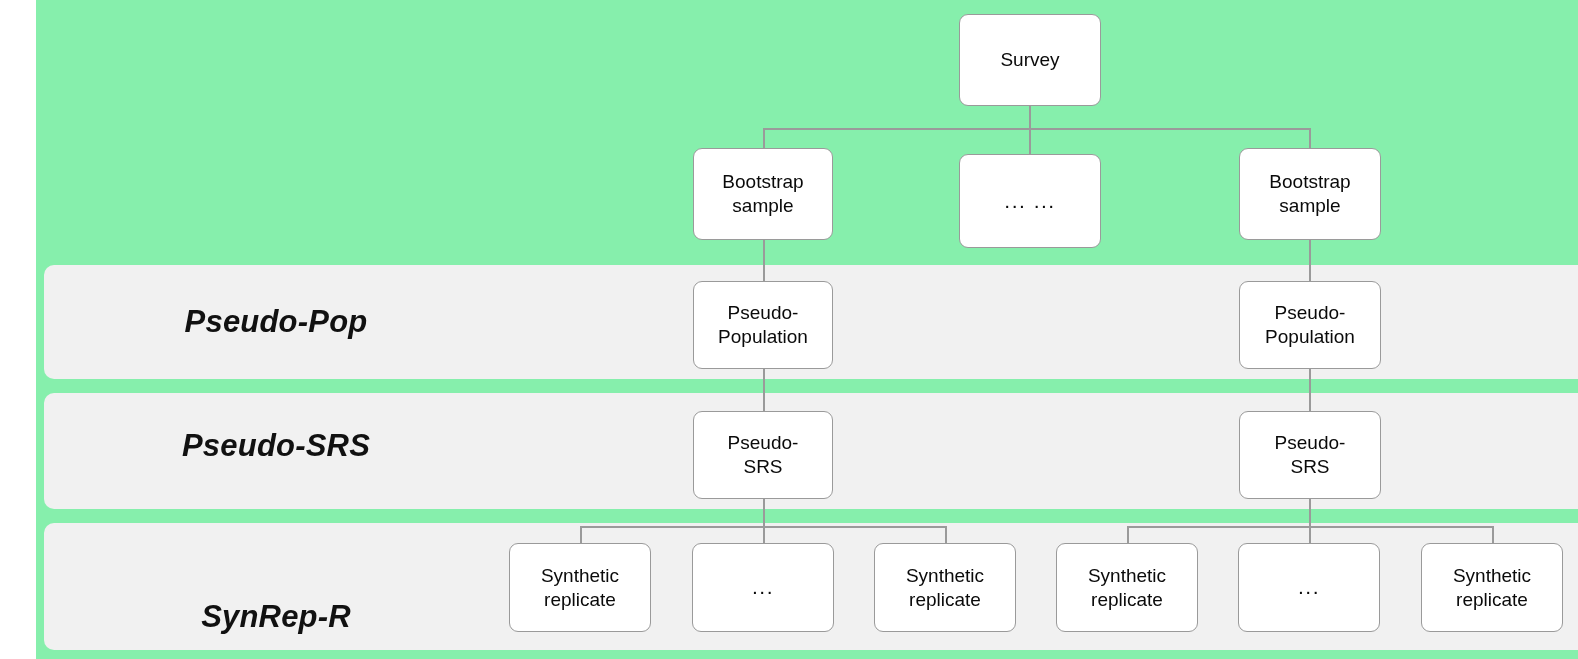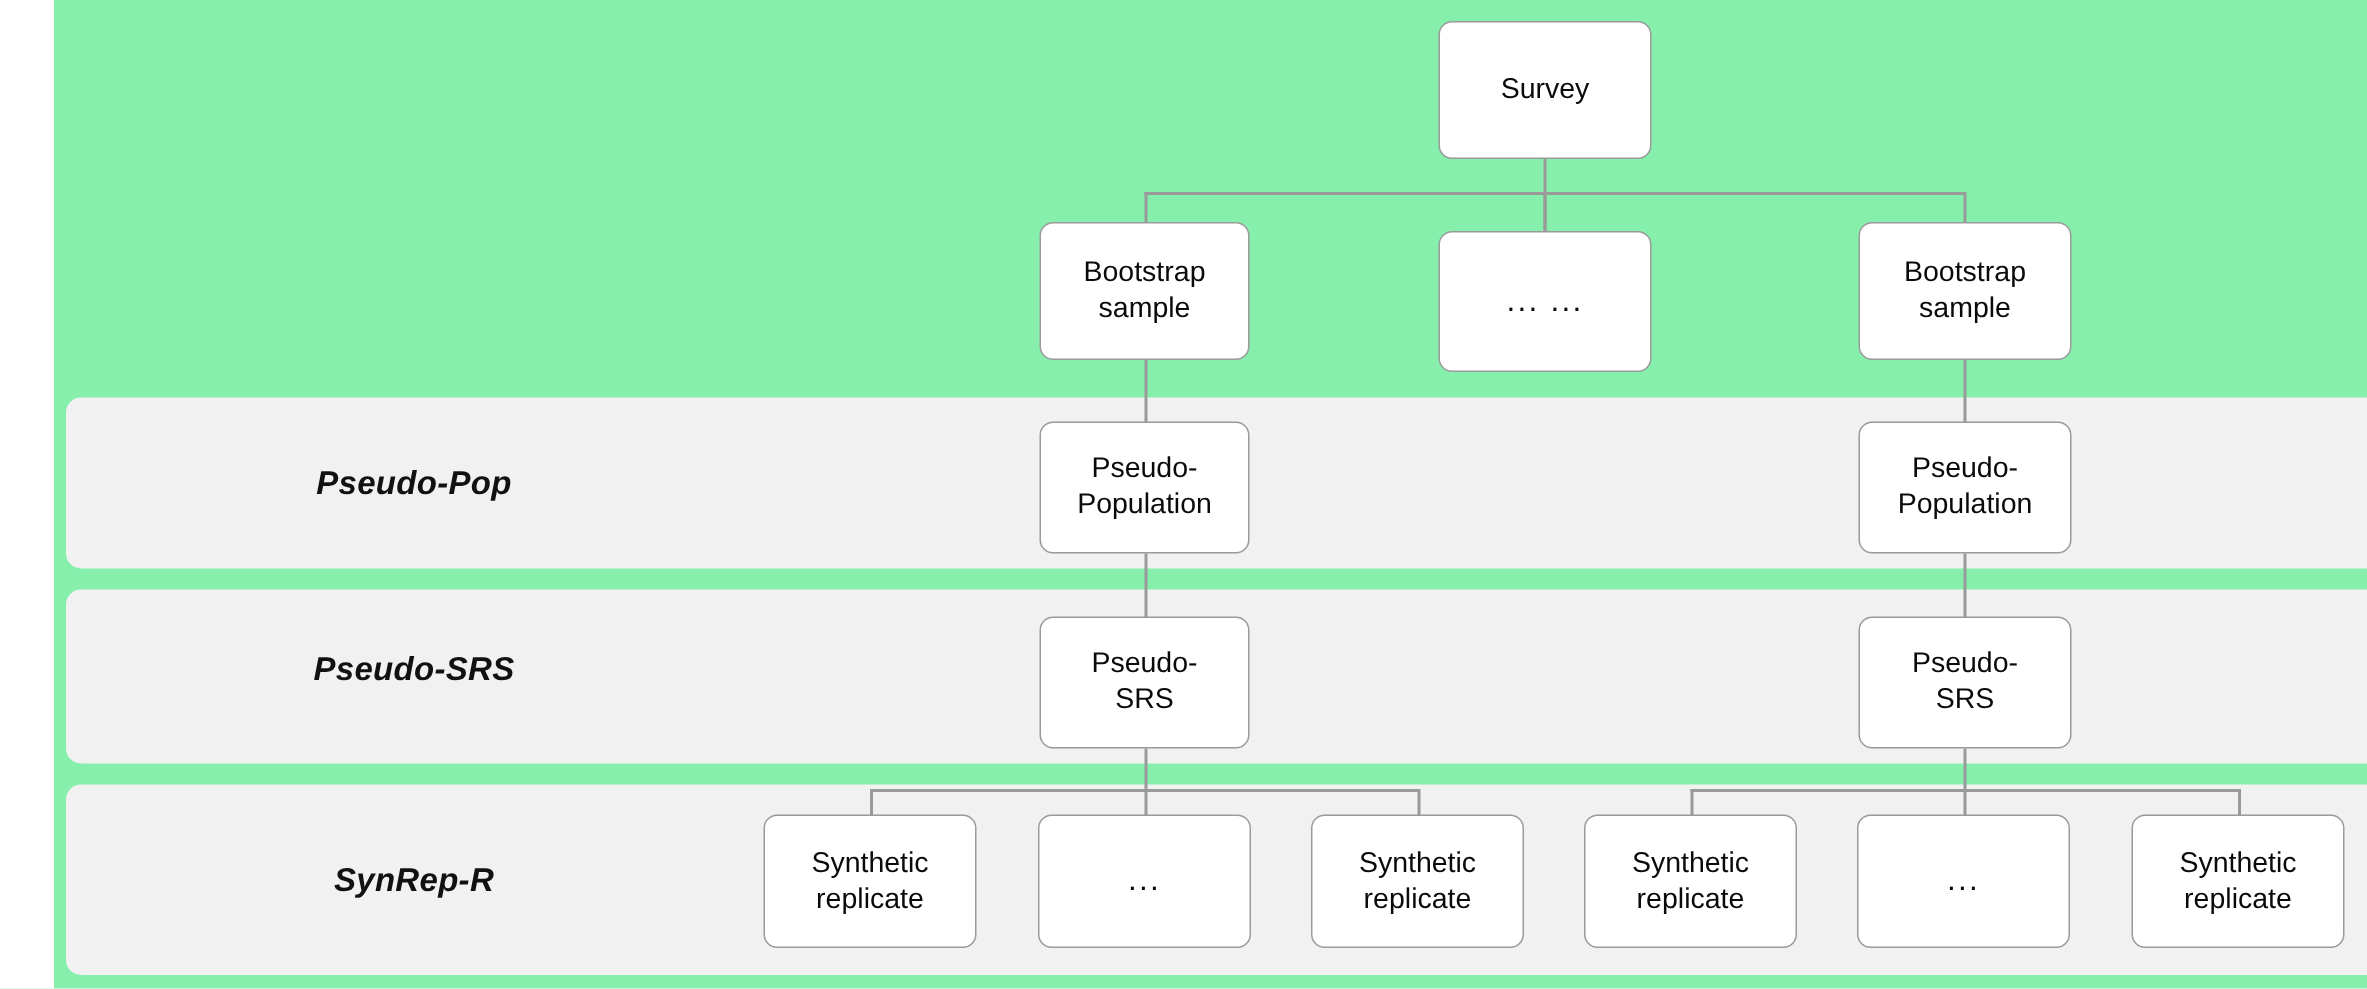--- a/index.html
+++ b/index.html
@@ -21,21 +21,21 @@
   .band {
     position: absolute;
     background: #f1f1f1;
     border-radius: 10px;
   }
   .band-label {
     position: absolute;
     font-style: italic;
     font-weight: bold;
     color: #111111;
-    font-size: 22px;
+    font-size: 31px;
     letter-spacing: 0.2px;
     white-space: nowrap;
     text-align: center;
   }
   .node {
     position: absolute;
     background: #ffffff;
     border: 1.6px solid #9a9a9a;
     border-radius: 9px;
     box-sizing: border-box;
@@ -145,15 +145,15 @@
       </div>
       <div class="node" style="left: 1385px; top: 543px; width: 142px; height: 89px; border-color: rgb(154, 154, 154); background: rgb(255, 255, 255); color: rgb(10, 10, 10);">
         <span class="node-text">Synthetic
 replicate</span>
       </div>
     </div>
 
   <div id="band-labels-layer">
       <div class="band-label" style="left: 60px; width: 360px; top: 300px; height: 44px; line-height: 44px;">Pseudo-Pop</div>
       <div class="band-label" style="left: 60px; width: 360px; top: 424px; height: 44px; line-height: 44px;">Pseudo-SRS</div>
-      <div class="band-label" style="left: 60px; width: 360px; top: 565px; height: 44px; line-height: 44px;">SynRep-R</div>
+      <div class="band-label" style="left: 60px; width: 360px; top: 595px; height: 44px; line-height: 44px;">SynRep-R</div>
     </div>
 </div>
 
 </body></html>

